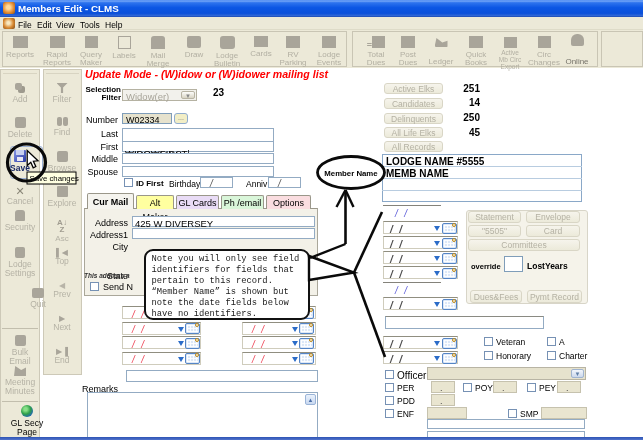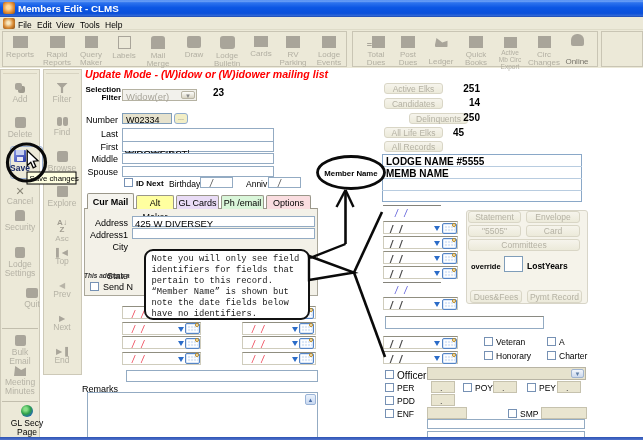--- a/index.html
+++ b/index.html
@@ -73,21 +73,21 @@
 <div class="abs" style="left:2px;top:328px;width:36px;height:0;border-top:1px solid #c2bead;"></div>
 <div class="abs" style="left:2px;top:401px;width:36px;height:0;border-top:1px solid #c2bead;"></div>
 <div id="sidebar">
   <div class="sb" style="left:3px;top:83px;width:34px;"><span class="sico" style="width:7px;height:7px;border-radius:2px;box-shadow:3px 3px 0 #9e9a8e;margin-right:3px;margin-bottom:3px;"></span><br>Add</div>
   <div class="sb" style="left:3px;top:117px;width:34px;"><span class="sico" style="width:11px;height:11px;border-radius:2px;"></span><br>Delete</div>
   <div class="abs" style="left:10px;top:146px;width:33px;height:33px;border:1.5px solid #9ab0d4;border-radius:3px;"></div>
   <div class="sb" style="left:3px;top:150px;width:34px;color:#1a2a66;font-weight:bold;"><span style="display:inline-block;width:12px;height:12px;background:linear-gradient(135deg,#8898e8,#2838a0);border-radius:1px;position:relative;"><span style="position:absolute;left:2px;top:0;width:8px;height:5px;background:#c8d0f0;"></span><span style="position:absolute;left:3px;bottom:1px;width:6px;height:4px;background:#e8e8f4;"></span></span><br>Save</div>
   <div class="sb" style="left:3px;top:186px;width:34px;"><span style="font-size:11px;color:#8a8778;line-height:11px;">✕</span><br>Cancel</div>
   <div class="sb" style="left:3px;top:210px;width:34px;"><span class="sico" style="width:10px;height:11px;border-radius:3px 3px 1px 1px;"></span><br>Security</div>
   <div class="sb" style="left:3px;top:247px;width:34px;"><span class="sico" style="width:10px;height:11px;border-radius:2px;"></span><br>Lodge<br>Settings</div>
-  <div class="sb" style="left:15px;top:288px;width:34px;"><span class="sico" style="width:12px;height:10px;border-radius:2px;"></span><br>Quit</div>
+  <div class="sb" style="left:21px;top:288px;width:34px;"><span class="sico" style="width:12px;height:10px;border-radius:2px;"></span><br>Quit</div>
   <div class="sb" style="left:3px;top:335px;width:34px;"><span class="sico" style="width:11px;height:11px;border-radius:2px;"></span><br>Bulk<br>Email</div>
   <div class="sb" style="left:3px;top:366px;width:34px;"><span class="sico" style="width:12px;height:10px;clip-path:polygon(0 100%,100% 100%,100% 15%,60% 40%,10% 0);"></span><br>Meeting<br>Minutes</div>
   <div class="sb" style="left:3px;top:405px;width:34px;color:#000;margin-left:7px;"><span style="display:inline-block;width:12px;height:12px;border-radius:50%;background:radial-gradient(circle at 38% 35%,#88e088 15%,#30a048 45%,#2060c0 80%,#184890 100%);"></span><br>GL Secy<br>Page</div>
 
   <div class="sb" style="left:45px;top:83px;width:34px;"><span class="sico" style="width:11px;height:10px;clip-path:polygon(0 0,100% 0,60% 45%,60% 100%,40% 100%,40% 45%);"></span><br>Filter</div>
   <div class="sb" style="left:45px;top:117px;width:34px;"><span class="sico" style="width:5px;height:9px;border-radius:2px;box-shadow:6px 0 0 #a9a59a;margin-right:6px;"></span><br>Find</div>
   <div class="sb" style="left:45px;top:151px;width:34px;"><span class="sico" style="width:11px;height:11px;border-radius:2px;"></span><br>Browse</div>
   <div class="sb" style="left:45px;top:186px;width:34px;"><span class="sico" style="width:11px;height:11px;border-radius:1px;"></span><br>Explore</div>
   <div class="sb" style="left:45px;top:219px;width:34px;font-size:8px;"><span style="color:#a09c90;font-size:8px;font-weight:bold;line-height:7px;display:inline-block;">A↓<br>Z</span><br>Asc</div>
   <div class="sb" style="left:45px;top:248px;width:34px;"><span style="color:#a9a59a;font-size:8px;">▌◀</span><br>Top</div>
@@ -111,21 +111,21 @@
 <div class="lbl" style="left:60px;top:129px;width:58px;">Last</div>
 <div class="f" style="left:122px;top:128px;width:152px;height:11px;padding-top:17px;">WIDOWLAST</div>
 <div class="lbl" style="left:60px;top:142px;width:58px;">First</div>
 <div class="f" style="left:122px;top:141px;width:152px;height:11px;padding-top:7px;">WIDOWFIRST|</div>
 <div class="lbl" style="left:60px;top:154px;width:58px;">Middle</div>
 <div class="f" style="left:122px;top:153px;width:152px;height:11px;"></div>
 <div class="lbl" style="left:60px;top:167px;width:58px;">Spouse</div>
 <div class="f" style="left:122px;top:166px;width:152px;height:11px;"></div>
 
 <div class="cb" style="left:124px;top:178px;"></div>
-<div class="abs" style="left:136px;top:179px;font-size:8px;font-weight:bold;">ID Next</div>
+<div class="abs" style="left:136px;top:179px;font-size:8px;font-weight:bold;">ID First</div>
 <div class="abs" style="left:169px;top:179px;font-size:8.5px;">Birthday</div>
 <div class="f" style="left:200px;top:177px;width:33px;height:11px;">
     <span class="sl" style="left:9px;top:0.5px;color:#555;">/</span>
   </div>
 <div class="abs" style="left:246px;top:179px;font-size:8.5px;">Anniv</div>
 <div class="f" style="left:268px;top:177px;width:33px;height:11px;">
     <span class="sl" style="left:9px;top:0.5px;color:#555;">/</span>
   </div>
 
 <div class="abs" style="left:84px;top:208px;width:234px;height:88px;background:#f3f1e8;border:1px solid #aaa79a;border-top:1px solid #9a978a;"></div>
@@ -215,24 +215,24 @@
 <div class="abs" style="left:82px;top:384px;font-size:9px;">Remarks</div>
 <div class="f" style="left:87px;top:392px;width:231px;height:47px;">
   <span style="position:absolute;right:1px;top:1px;width:11px;height:11px;background:linear-gradient(#eaf2fc,#c8d8f0);border:1px solid #9ab4d8;border-radius:2px;font-size:6px;color:#4a6ea8;text-align:center;line-height:10px;">▲</span>
 </div>
 
 <div id="rightbtns">
   <div class="btnr" style="left:384px;top:83px;width:59px;height:11px;line-height:10px;">Active Elks</div>
   <div class="num" style="left:440px;top:83px;width:40px;">251</div>
   <div class="btnr" style="left:384px;top:97.5px;width:59px;height:11px;line-height:10px;">Candidates</div>
   <div class="num" style="left:440px;top:97px;width:40px;">14</div>
-  <div class="btnr" style="left:384px;top:112.5px;width:59px;height:11px;line-height:10px;margin-left:25px;">Delinquents</div>
+  <div class="btnr" style="left:384px;top:112.5px;width:59px;height:11px;line-height:10px;">Delinquents</div>
   <div class="num" style="left:440px;top:112px;width:40px;">250</div>
   <div class="btnr" style="left:384px;top:126.5px;width:59px;height:11px;line-height:10px;">All Life Elks</div>
-  <div class="num" style="left:424px;top:127px;width:40px;text-align:right;">45</div>
+  <div class="num" style="left:440px;top:127px;width:40px;text-align:right;">45</div>
   <div class="btnr" style="left:384px;top:140.5px;width:59px;height:11px;line-height:10px;">All Records</div>
 </div>
 
 <div id="lodgegrid">
   <div class="abs" style="left:382px;top:154px;width:200px;height:48px;background:#fff;border:1px solid #8aa8c8;"></div>
   <div class="abs" style="left:382px;top:166px;width:200px;border-top:1px solid #b8cce0;"></div>
   <div class="abs" style="left:382px;top:178px;width:200px;border-top:1px solid #b8cce0;"></div>
   <div class="abs" style="left:382px;top:190px;width:200px;border-top:1px solid #b8cce0;"></div>
   <div class="abs" style="left:386px;top:156px;font-size:10px;font-weight:bold;">LODGE NAME #5555</div>
   <div class="abs" style="left:386px;top:168px;font-size:10px;font-weight:bold;">MEMB NAME</div>

